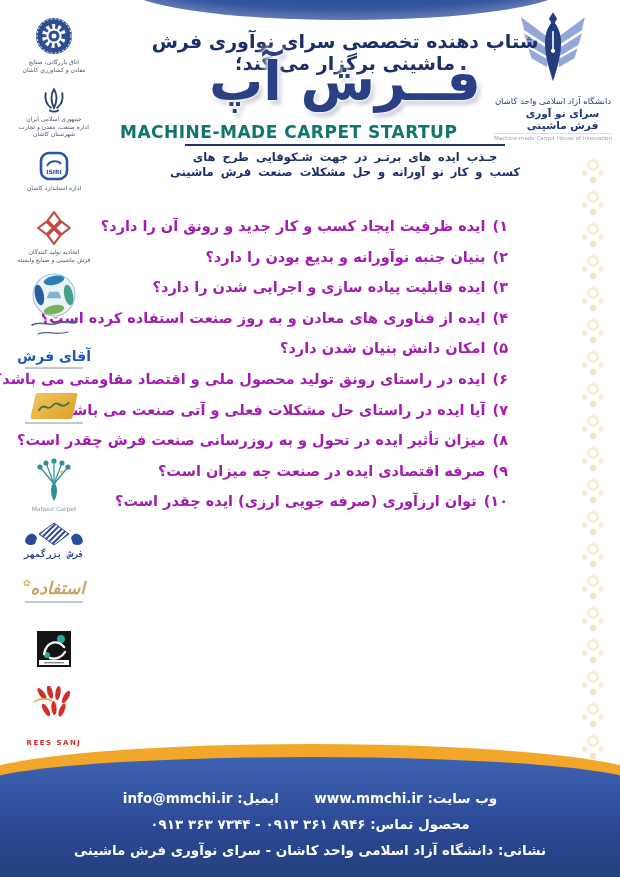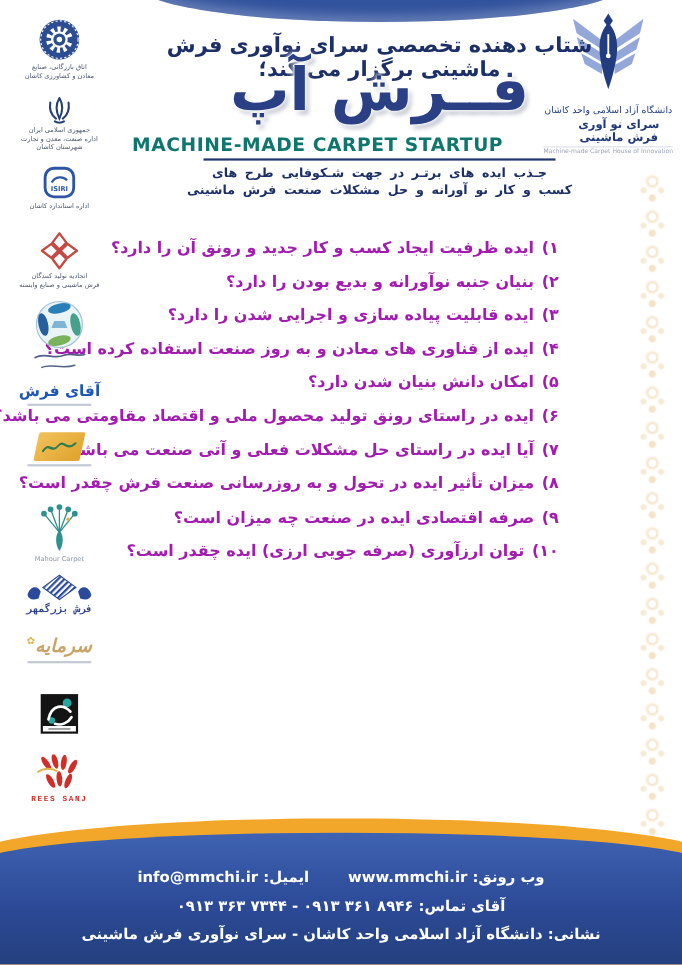--- a/index.html
+++ b/index.html
@@ -78,21 +78,21 @@
   .wordmark-blue{font-size:14px;font-weight:900;color:#1f57b5;direction:rtl;}
   .minibar{width:58px;height:1.5px;background:#c3c9d4;margin:3px auto 0;}
   .gold-par{
     width:42px;height:26px;margin:0 auto;transform:skewX(-12deg);
     background:linear-gradient(135deg,#f2c25c,#dfa22c);border-radius:2px;
     display:flex;align-items:center;justify-content:center;
   }
   .sarm{font-size:17px;font-weight:bold;font-style:italic;color:#c9a467;direction:rtl;}
   .sarm-accent{color:#e2b34c;font-size:9px;vertical-align:top;}
   .caption-navy{font-size:9px;font-weight:bold;color:#2b3f8c;direction:rtl;margin-top:1px;font-family:Liberation Mono, monospace;}
-  .caption-red{font-size:7px;font-weight:bold;color:#cf2f28;letter-spacing:1.5px;margin-top:3px;font-family:Liberation Mono, monospace;}
+  .caption-red{font-size:7px;font-weight:bold;color:#cf2f28;letter-spacing:1.5px;margin-top:19px;}
   
   .footer-gold{
     position:absolute;top:744px;left:-30px;width:680px;height:140px;
     background:#f2a72b;
     border-top-left-radius:340px 36px;border-top-right-radius:340px 36px;
   }
   .footer-blue{
     position:absolute;top:757px;left:-20px;width:660px;height:120px;
     background:linear-gradient(180deg,#3f63b2 0%,#2c4a97 55%,#24407e 100%);
     border-top-left-radius:330px 28px;border-top-right-radius:330px 28px;
@@ -263,21 +263,21 @@
           </pattern>
         </defs>
         <polygon points="32,1 47,12 32,23 17,12" fill="url(#bzstripe)" stroke="#2b4a9b" stroke-width="1"></polygon>
         <path d="M3,19 C5,10 13,10 15,16 L13,22 C8,24 4,23 3,19 Z" fill="#2b4a9b"></path>
         <path d="M61,19 C59,10 51,10 49,16 L51,22 C56,24 60,23 61,19 Z" fill="#2b4a9b"></path>
       </svg>
       <div class="caption-navy">فرش بزرگمهر</div>
     </div>
 
     <div class="sp" style="top:578px">
-      <div><span class="sarm-accent">✿</span><span class="sarm">سرمایه</span></div>
+      <div><span class="sarm-accent">✿</span><span class="sarm">استفاده</span></div>
       <div class="minibar"></div>
     </div>
 
     <div class="sp" style="top:630px">
       <svg width="36" height="38" viewBox="0 0 36 38">
         <rect x="1" y="1" width="34" height="36" fill="#141414"></rect>
         <circle cx="25" cy="9" r="4" fill="#2aa6a0"></circle>
         <circle cx="11" cy="25" r="3" fill="#2aa6a0"></circle>
         <path d="M8,24 C11,10 22,10 28,17 M14,28 C20,30 26,27 29,22" stroke="#ffffff" stroke-width="2.4" fill="none" stroke-linecap="round"></path>
         <rect x="3" y="30" width="30" height="5" fill="#ffffff"></rect>
@@ -300,28 +300,28 @@
       </svg>
       <div class="caption-red">REES SANJ</div>
     </div>
 
   </div>
 
   <div class="footer-gold"></div>
   <div class="footer-blue"></div>
   <div class="footer-text">
     <div class="row">
-      <span>وب رونق:</span>
+      <span>وب سایت:</span>
       <span class="ltr">www.mmchi.ir</span>
       <span class="gap"></span>
       <span>ایمیل:</span>
       <span class="ltr">info@mmchi.ir</span>
     </div>
     <div class="row">
-      <span>آقای تماس:</span>
+      <span>محصول تماس:</span>
       <span class="ltr">۰۹۱۳ ۳۶۳ ۷۳۴۴ - ۰۹۱۳ ۳۶۱ ۸۹۴۶</span>
     </div>
     <div class="row">
       <span>نشانی: دانشگاه آزاد اسلامی واحد کاشان - سرای نوآوری فرش ماشینی</span>
     </div>
   </div>
 
 </div>
 
 </body></html>

